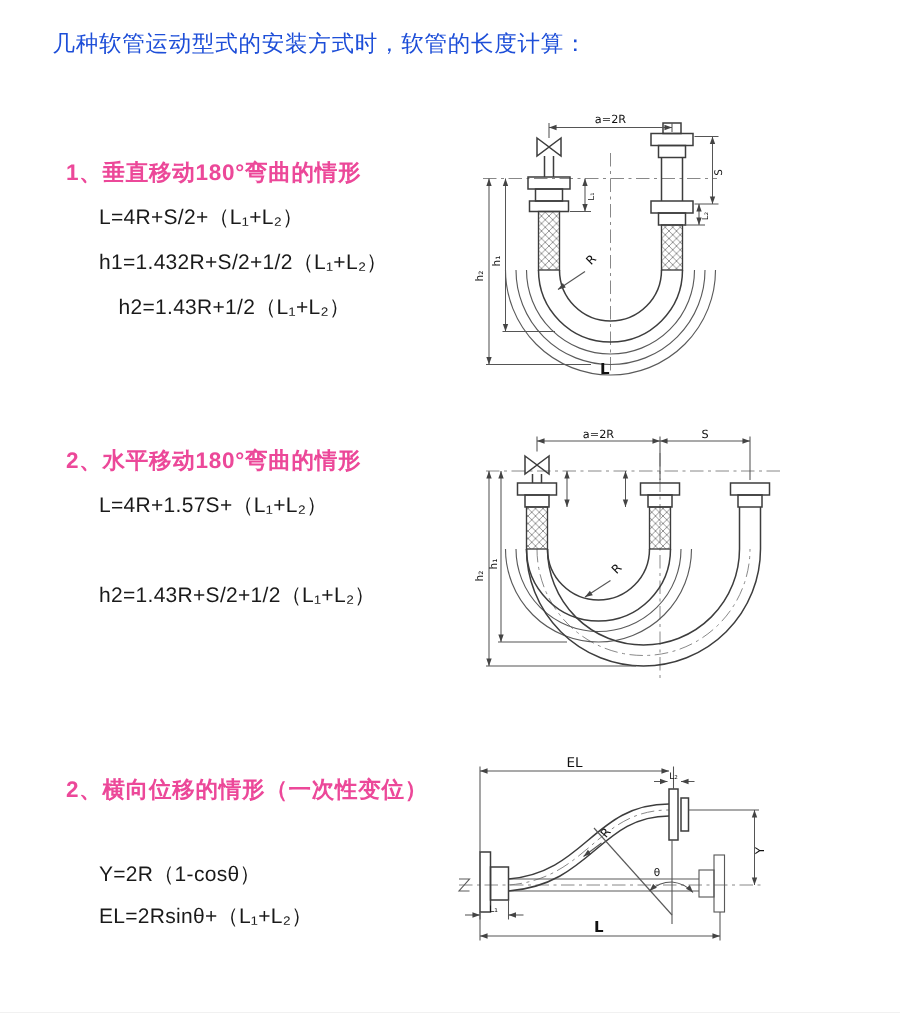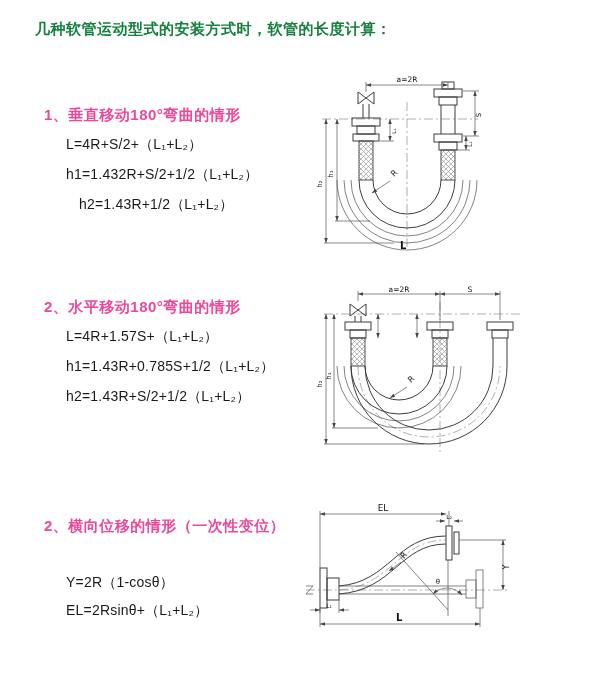--- a/index.html
+++ b/index.html
@@ -2,22 +2,22 @@
 <html><head>
 <meta charset="utf-8">
 <style>
   html,body{margin:0;padding:0;background:#e8e8e8;}
   .page{
     width:600px;height:675px;position:relative;background:#ffffff;
     font-family:"Liberation Sans","DejaVu Sans",sans-serif;color:#111;
     overflow:hidden;margin:0 auto;
   }
   .doc-title{
-    position:absolute;left:35px;top:20px;font-size:15px;font-weight:bold;
-    letter-spacing:0.5px;color:#15803d;
+    position:absolute;left:35px;top:20px;font-size:15px;font-weight:normal;
+    letter-spacing:0.5px;color:#1d4ed8;
   }
   .sec-heading{position:absolute;font-size:15px;font-weight:bold;color:#ec4899;letter-spacing:0.5px;}
   .formula{position:absolute;font-size:14px;color:#1a1a1a;letter-spacing:0.2px;text-align:center;}
   .diagram{position:absolute;}
   svg{display:block;}
   svg .dl{stroke:#3d3d3d;stroke-width:1;fill:none;}
   svg .thin{stroke:#5a5a5a;stroke-width:0.75;fill:none;}
   svg .dim{stroke:#555;stroke-width:0.7;fill:none;}
   svg .cl{stroke:#7a7a7a;stroke-width:0.6;fill:none;stroke-dasharray:9 3 2 3;}
   svg .braidrect{stroke:#3d3d3d;stroke-width:0.9;}
@@ -30,21 +30,20 @@
 
   <div class="doc-title">几种软管运动型式的安装方式时，软管的长度计算：</div>
 
   <div class="sec-heading" style="left:44px;top:106px">1、垂直移动180°弯曲的情形</div>
   <div class="formula" style="left:66px;top:136px">L=4R+S/2+（L₁+L₂）</div>
   <div class="formula" style="left:66px;top:166px">h1=1.432R+S/2+1/2（L₁+L₂）</div>
   <div class="formula" style="left:79px;top:196px">h2=1.43R+1/2（L₁+L₂）</div>
 
   <div class="sec-heading" style="left:44px;top:298px">2、水平移动180°弯曲的情形</div>
   <div class="formula" style="left:66px;top:328px">L=4R+1.57S+（L₁+L₂）</div>
-  <div class="formula" style="left:66px;top:358px">h1=1.43R+0.785S+1/2（L₁+L₂）</div>
   <div class="formula" style="left:66px;top:388px">h2=1.43R+S/2+1/2（L₁+L₂）</div>
 
   <div class="sec-heading" style="left:44px;top:517px">2、横向位移的情形（一次性变位）</div>
   <div class="formula" style="left:66px;top:574px">Y=2R（1-cosθ）</div>
   <div class="formula" style="left:66px;top:602px">EL=2Rsinθ+（L₁+L₂）</div>
 
   <div class="diagram" style="left:306px;top:74px;width:226px;height:182px">
     <svg width="226" height="182" viewBox="0 0 226 182">
       <defs>
         <marker id="ar1" viewBox="0 0 10 8" refX="9.5" refY="4" markerWidth="8" markerHeight="6.4" orient="auto-start-reverse">

